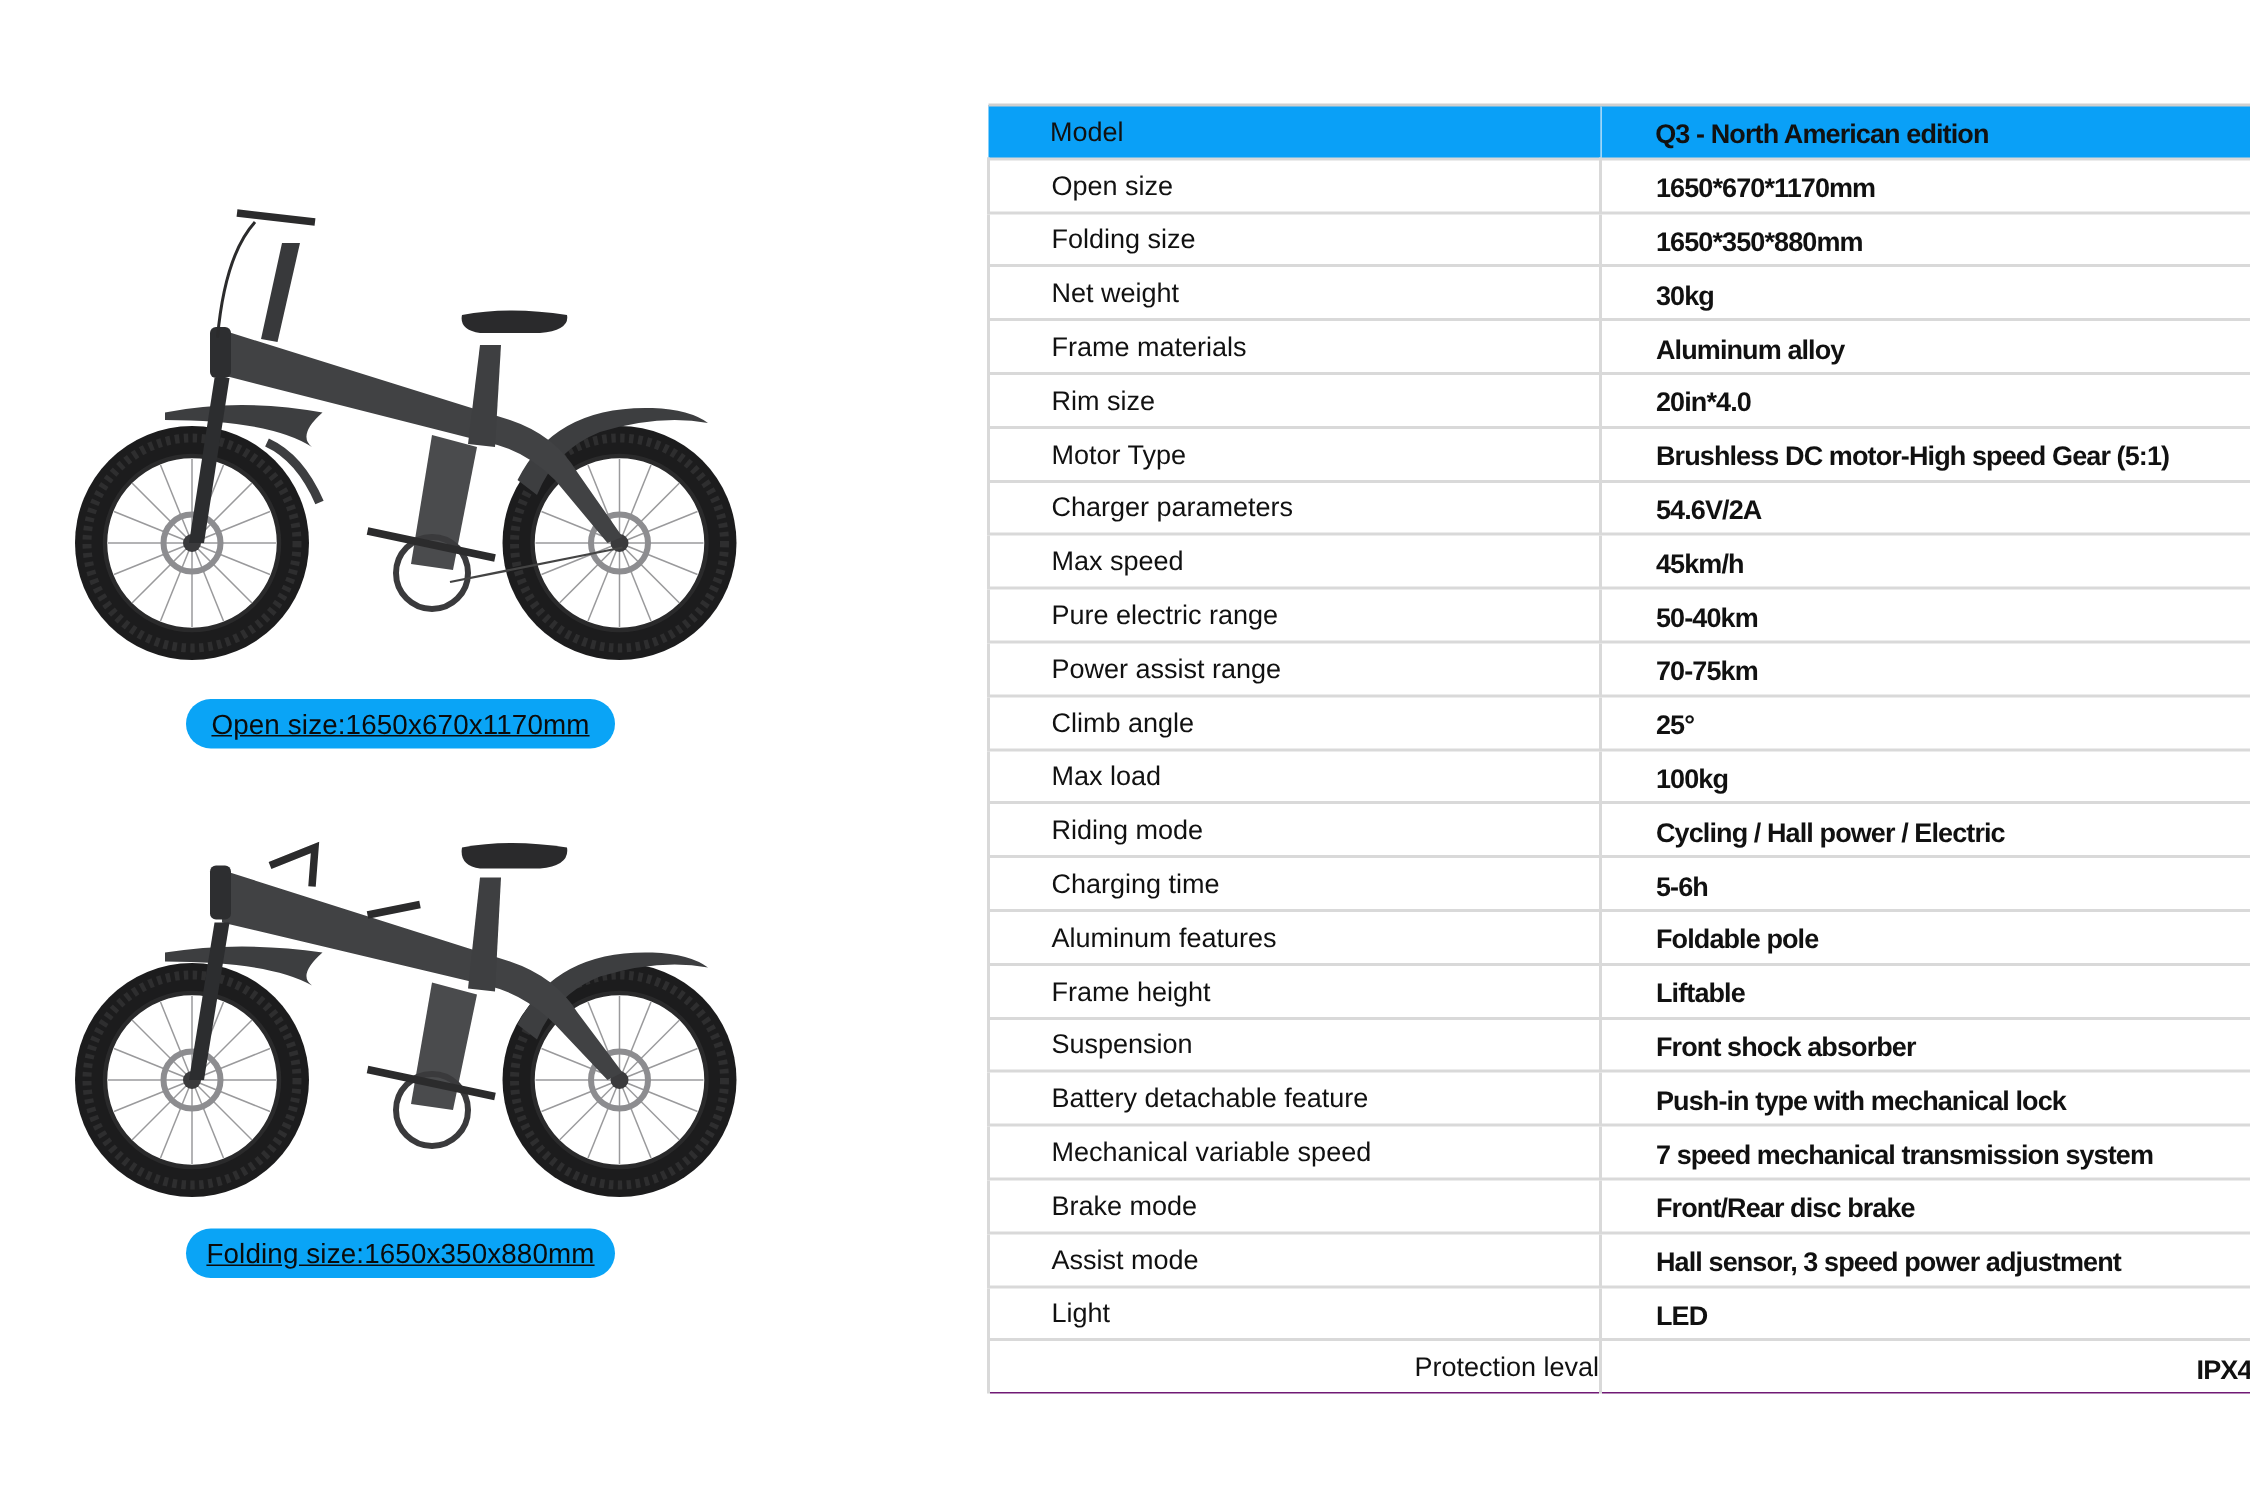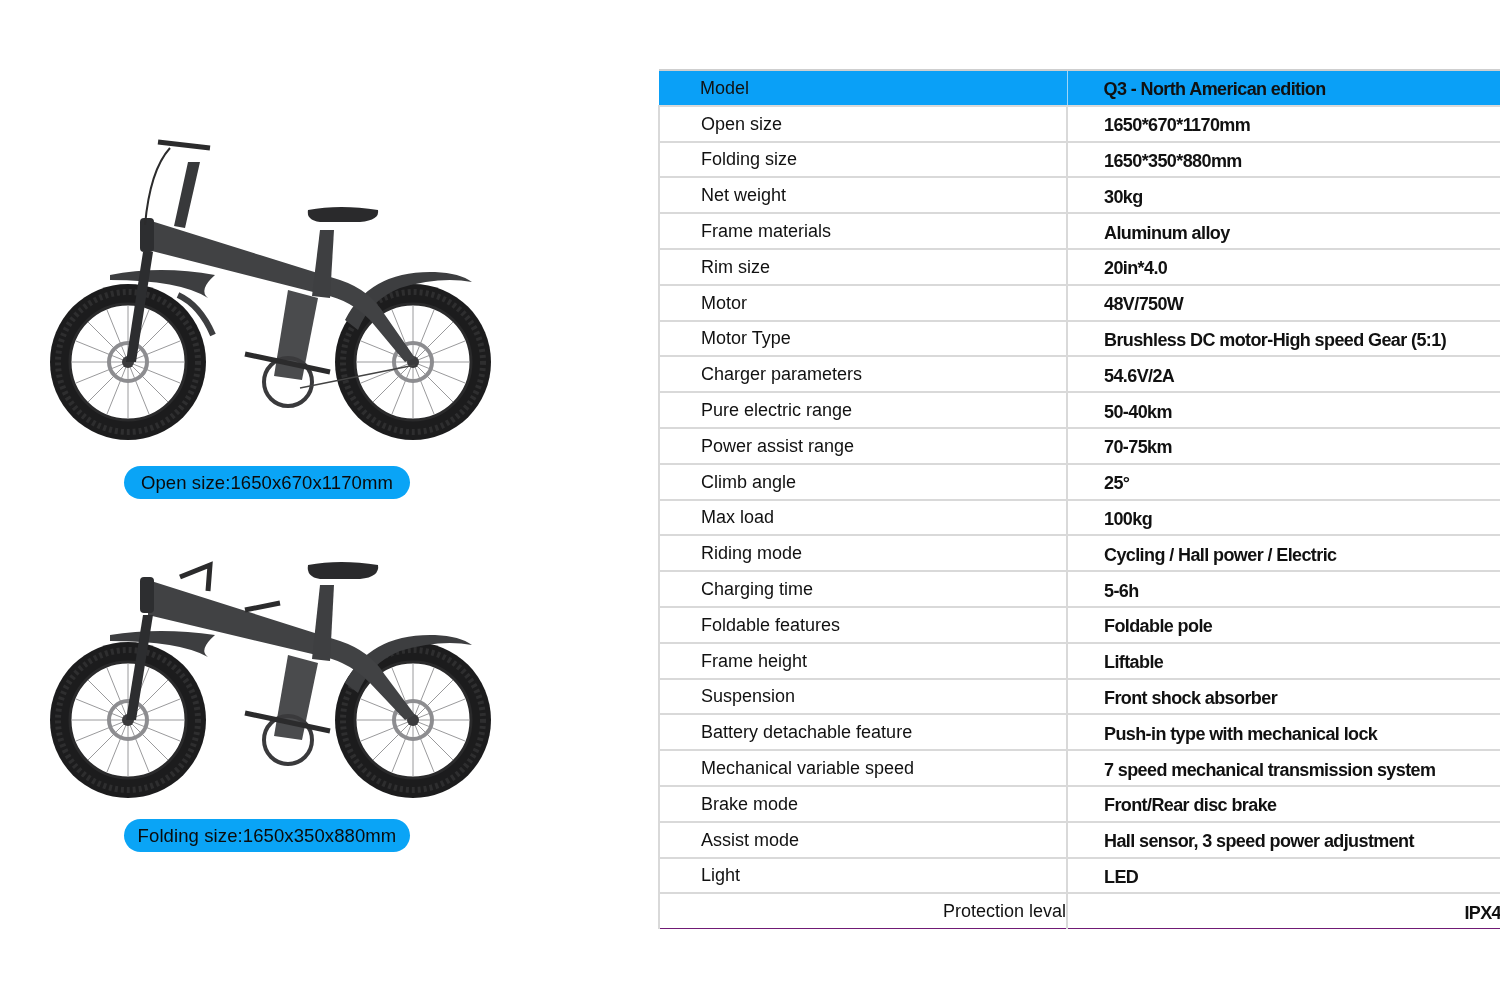--- a/index.html
+++ b/index.html
@@ -10,20 +10,21 @@
   .bike-panel { position: absolute; left: 40px; width: 470px; }
   .bike-open { top: 130px; height: 320px; }
   .bike-fold { top: 555px; height: 255px; }
   .bike-panel svg { width: 100%; height: 100%; display: block; }
 
   .size-pill {
     position: absolute; left: 124px; width: 286px; height: 33px;
     background: #0aa4f6; border-radius: 17px;
     color: #0b0b0b; font-size: 18.5px; line-height: 33px; text-align: center;
     letter-spacing: 0.1px;
+    text-decoration: underline;
   }
   .pill-open { top: 466px; }
   .pill-fold { top: 819px; }
 
   .spec-table {
     position: absolute; left: 658px; top: 69px; width: 842px;
     border-collapse: collapse; table-layout: fixed;
   }
   .spec-table col.c1 { width: 408px; }
   .spec-table col.c2 { width: 434px; }
@@ -137,32 +138,32 @@
       </tr>
     <tr>
         <td class="k">Frame materials</td>
         <td class="v">Aluminum alloy</td>
       </tr>
     <tr>
         <td class="k">Rim size</td>
         <td class="v">20in*4.0</td>
       </tr>
     <tr>
-        <td class="k">Motor</td>
-        <td class="v">48V/750W</td>
-      </tr>
-    <tr>
         <td class="k">Motor Type</td>
         <td class="v">Brushless DC motor-High speed Gear (5:1)</td>
       </tr>
     <tr>
         <td class="k">Charger parameters</td>
         <td class="v">54.6V/2A</td>
       </tr>
     <tr>
+        <td class="k">Max speed</td>
+        <td class="v">45km/h</td>
+      </tr>
+    <tr>
         <td class="k">Pure electric range</td>
         <td class="v">50-40km</td>
       </tr>
     <tr>
         <td class="k">Power assist range</td>
         <td class="v">70-75km</td>
       </tr>
     <tr>
         <td class="k">Climb angle</td>
         <td class="v">25°</td>
@@ -173,21 +174,21 @@
       </tr>
     <tr>
         <td class="k">Riding mode</td>
         <td class="v">Cycling / Hall power / Electric</td>
       </tr>
     <tr>
         <td class="k">Charging time</td>
         <td class="v">5-6h</td>
       </tr>
     <tr>
-        <td class="k">Foldable features</td>
+        <td class="k">Aluminum features</td>
         <td class="v">Foldable pole</td>
       </tr>
     <tr>
         <td class="k">Frame height</td>
         <td class="v">Liftable</td>
       </tr>
     <tr>
         <td class="k">Suspension</td>
         <td class="v">Front shock absorber</td>
       </tr>

